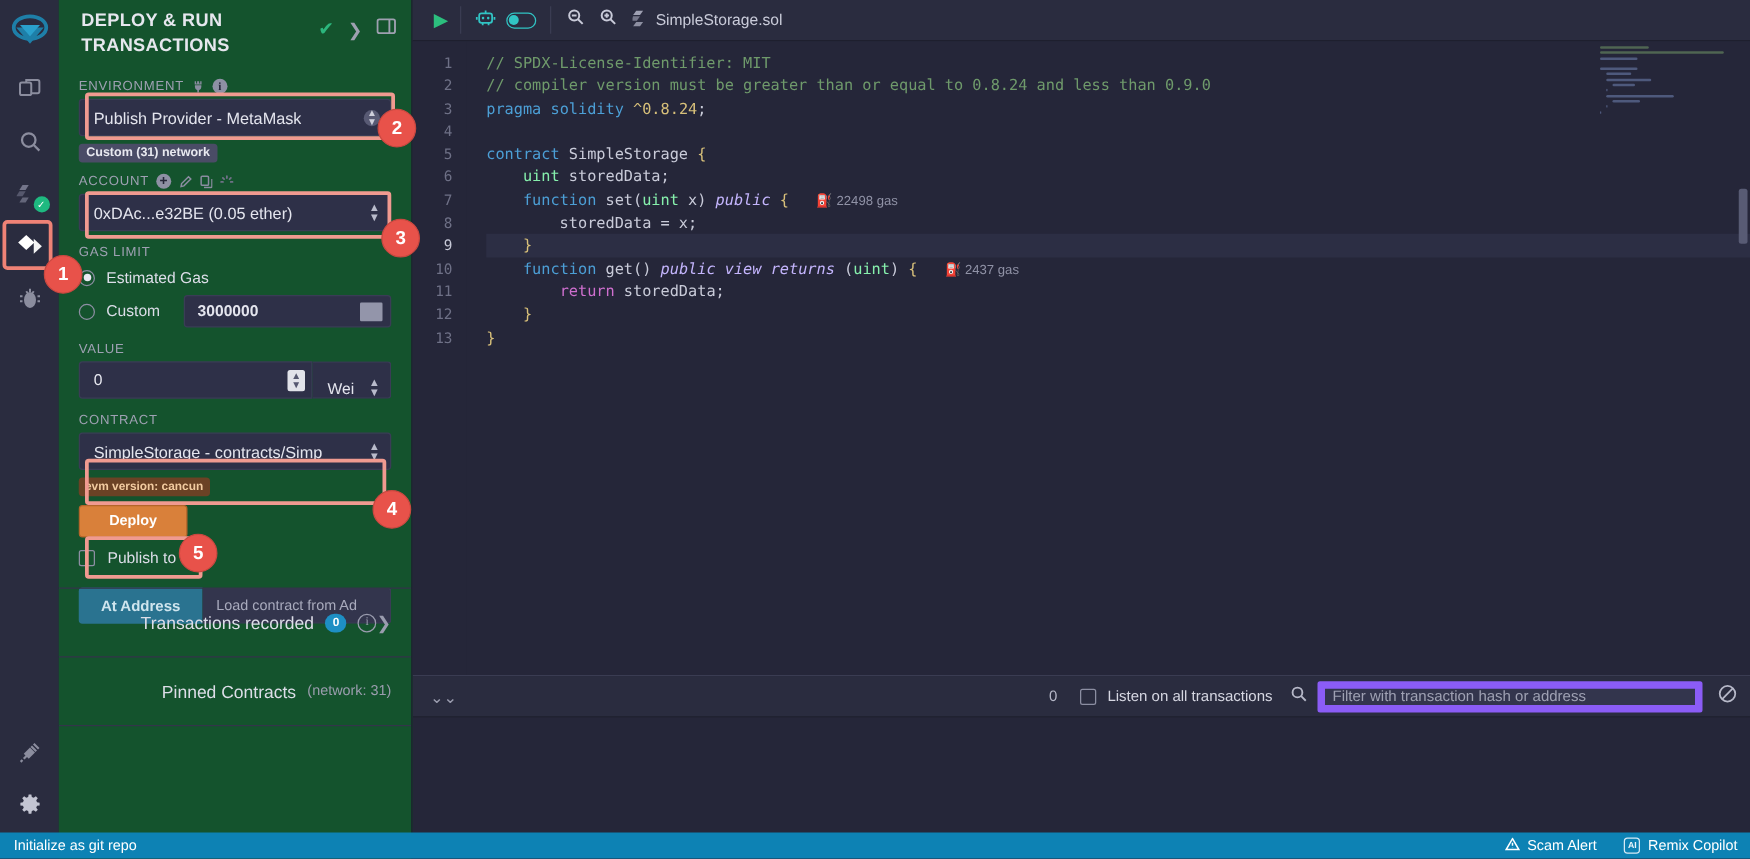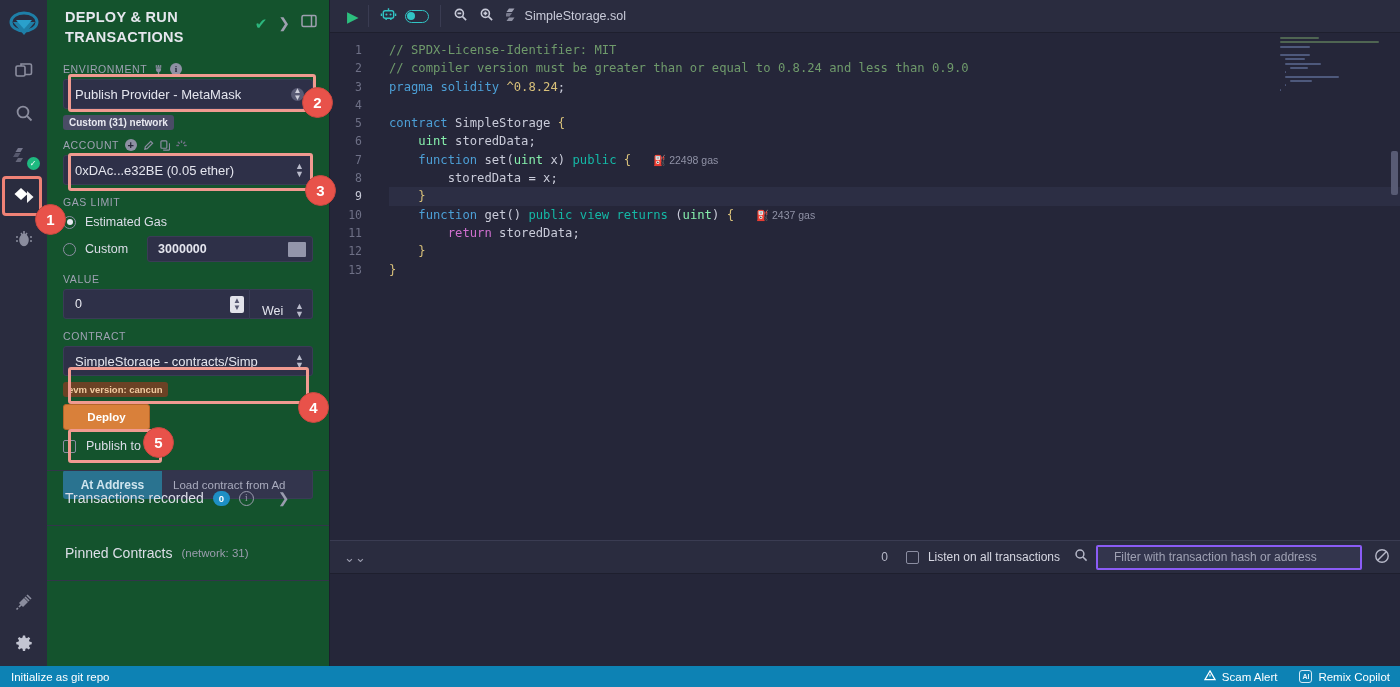--- a/index.html
+++ b/index.html
@@ -175,22 +175,21 @@
   .ataddr-input {
     flex: 1; background: #33354d; border: 1px solid #3a3c56; border-left: none;
     border-radius: 0 3px 3px 0; color: #a9abbd; font-size: 11.5px;
     display: flex; align-items: center; padding-left: 11px;
     overflow: hidden; white-space: nowrap;
   }
 
   .panel-sep { height: 1px; background: #33354a; margin: 0; }
   .panel-row {
     height: 54px; display: flex; align-items: center; padding: 0 16px 0 18px;
-    justify-content: flex-start;
-    gap: 24px;
+    justify-content: flex-end;
   }
   .pr-left { display: flex; align-items: center; gap: 9px; }
   .pr-title { color: #dddee8; font-size: 14px; }
   .pr-sub { color: #9b9dae; font-size: 11.5px; }
   .count-badge {
     background: #1e8fc4; color: #fff; font-size: 9.5px; font-weight: bold;
     min-width: 17px; height: 15px; border-radius: 8px;
     display: flex; align-items: center; justify-content: center; padding: 0 5px;
   }
   .circ-i {
@@ -246,21 +245,21 @@
   .gutter .ln.active { color: #c8cad8; }
   .code {
     flex: 1; padding-top: 8px; padding-left: 16px;
     font-family: "DejaVu Sans Mono", monospace; font-size: 12.2px; line-height: 18.3px;
     color: #c9cbd9; white-space: pre; position: relative; min-width: 0;
   }
   .code .line { height: 18.3px; }
   .code .line.active-line { background: #2c2e44; }
   .cmt { color: #6f9a6b; }
   .kw  { color: #4c9fd6; }
-  .kw2 { color: #14b8a6; }
+  .kw2 { color: #c4b5fd; font-style: italic; }
   .typ { color: #86efac; }
   .num { color: #d8c07a; }
   .br  { color: #d8c07a; }
   .ret { color: #cf6fcf; }
   .gas-hint { color: #9092a6; font-size: 10.5px; font-family: "Liberation Sans", sans-serif; }
   .minimap {
     position: absolute; right: 10px; top: 4px; width: 110px; height: 500px;
     background: transparent; opacity: .75;
   }
   .mm-line { height: 2px; margin-bottom: 2.3px; border-radius: 1px; }
@@ -276,23 +275,23 @@
     padding: 0 10px 0 8px; background: #2a2c3f; border-bottom: 1px solid #1e1f2e;
   }
   .term-chev { color: #9a9cae; font-size: 13px; padding: 0 6px; }
   .term-spacer { flex: 1; }
   .term-count { color: #b6b8c8; font-size: 12px; margin-right: 18px; }
   .term-check { display: flex; align-items: center; gap: 9px; margin-right: 14px; }
   .tcbox { width: 13px; height: 13px; border: 1.5px solid #8c8ea2; border-radius: 2px; }
   .term-check-label { color: #d6d7e2; font-size: 12px; }
   .term-search-ico { color: #b6b8c8; margin-right: 8px; }
   .term-filter {
-    width: 266px; height: 25px; background: #33354d;
-    border: 2px solid #8b5cf6; border-radius: 2px;
-    display: flex; align-items: center; padding-left: 16px;
+    width: 308px; height: 25px; background: #33354d;
+    border: 6px solid #8b5cf6; border-radius: 2px;
+    display: flex; align-items: center; padding-left: 6px;
     color: #9fa1b3; font-size: 12px; margin-right: 12px;
   }
   .term-ban { color: #b6b8c8; font-size: 15px; }
   .term-body { flex: 1; padding: 8px 0 0 30px; position: relative; }
   .term-line {
     color: #c9cbd9; font-size: 12.2px;
     font-family: "DejaVu Sans Mono", monospace; line-height: 18px;
   }
   .term-prompt {
     position: absolute; left: 6px; bottom: 14px;

